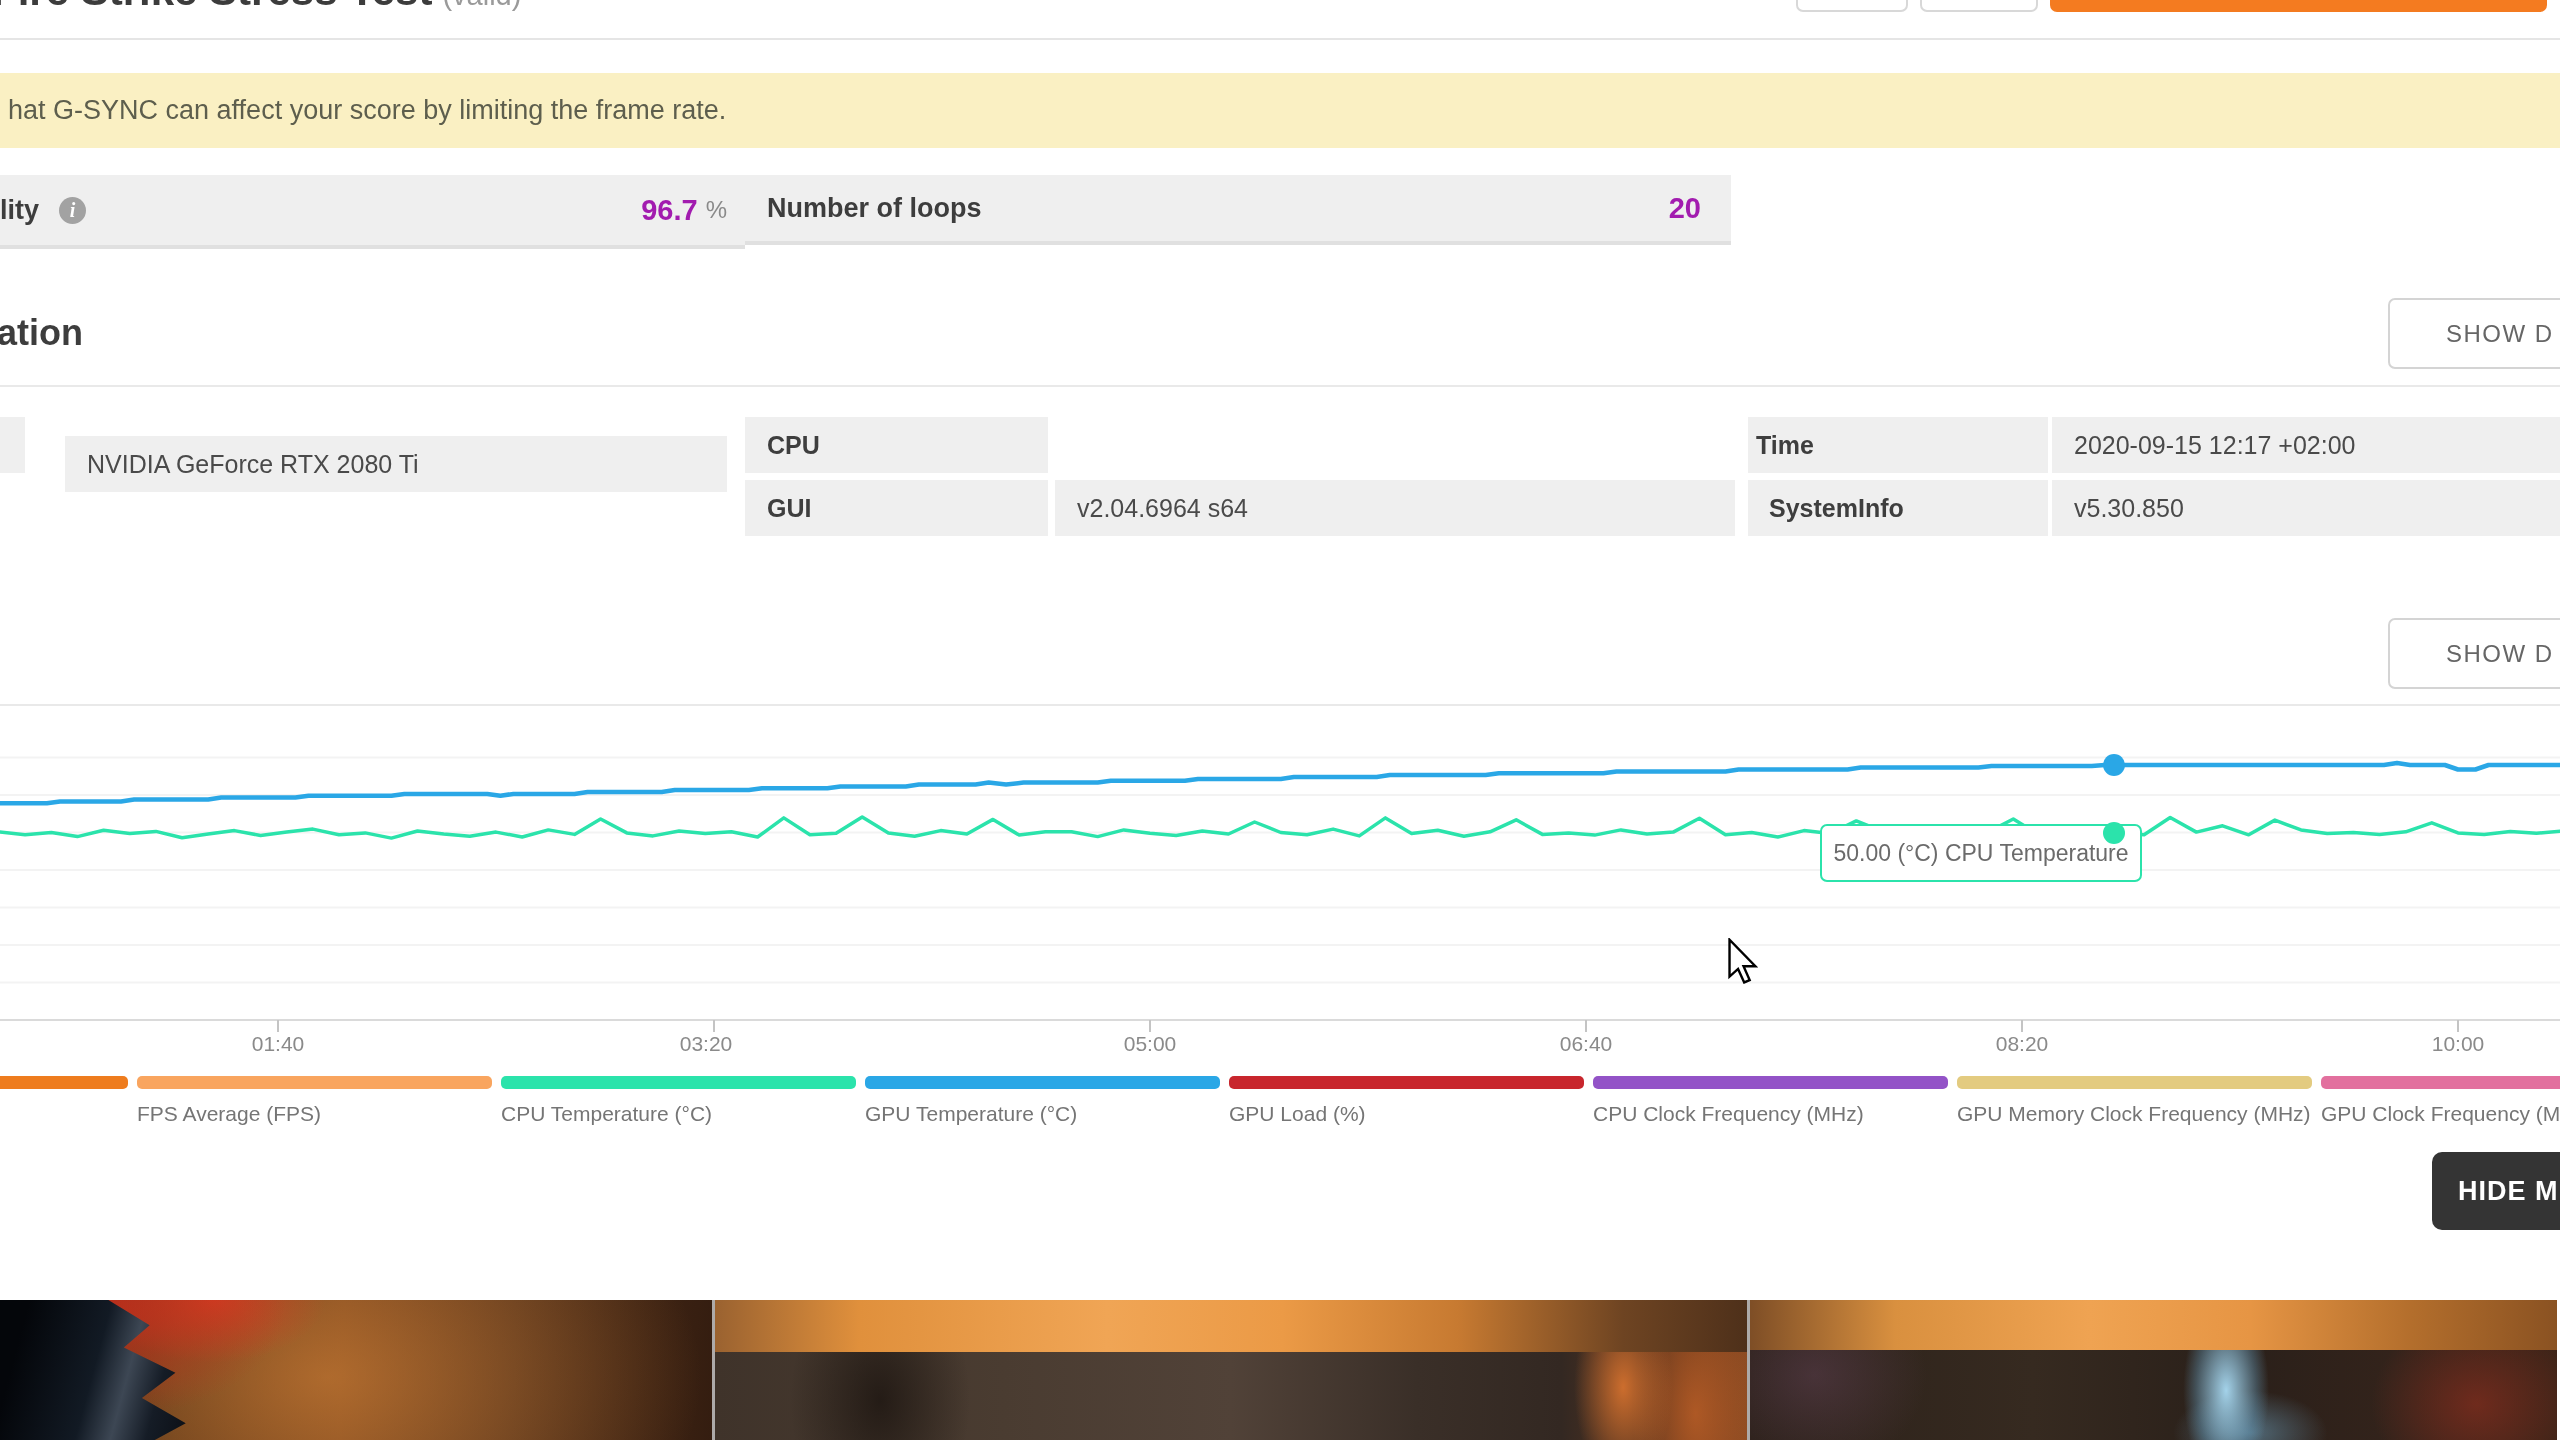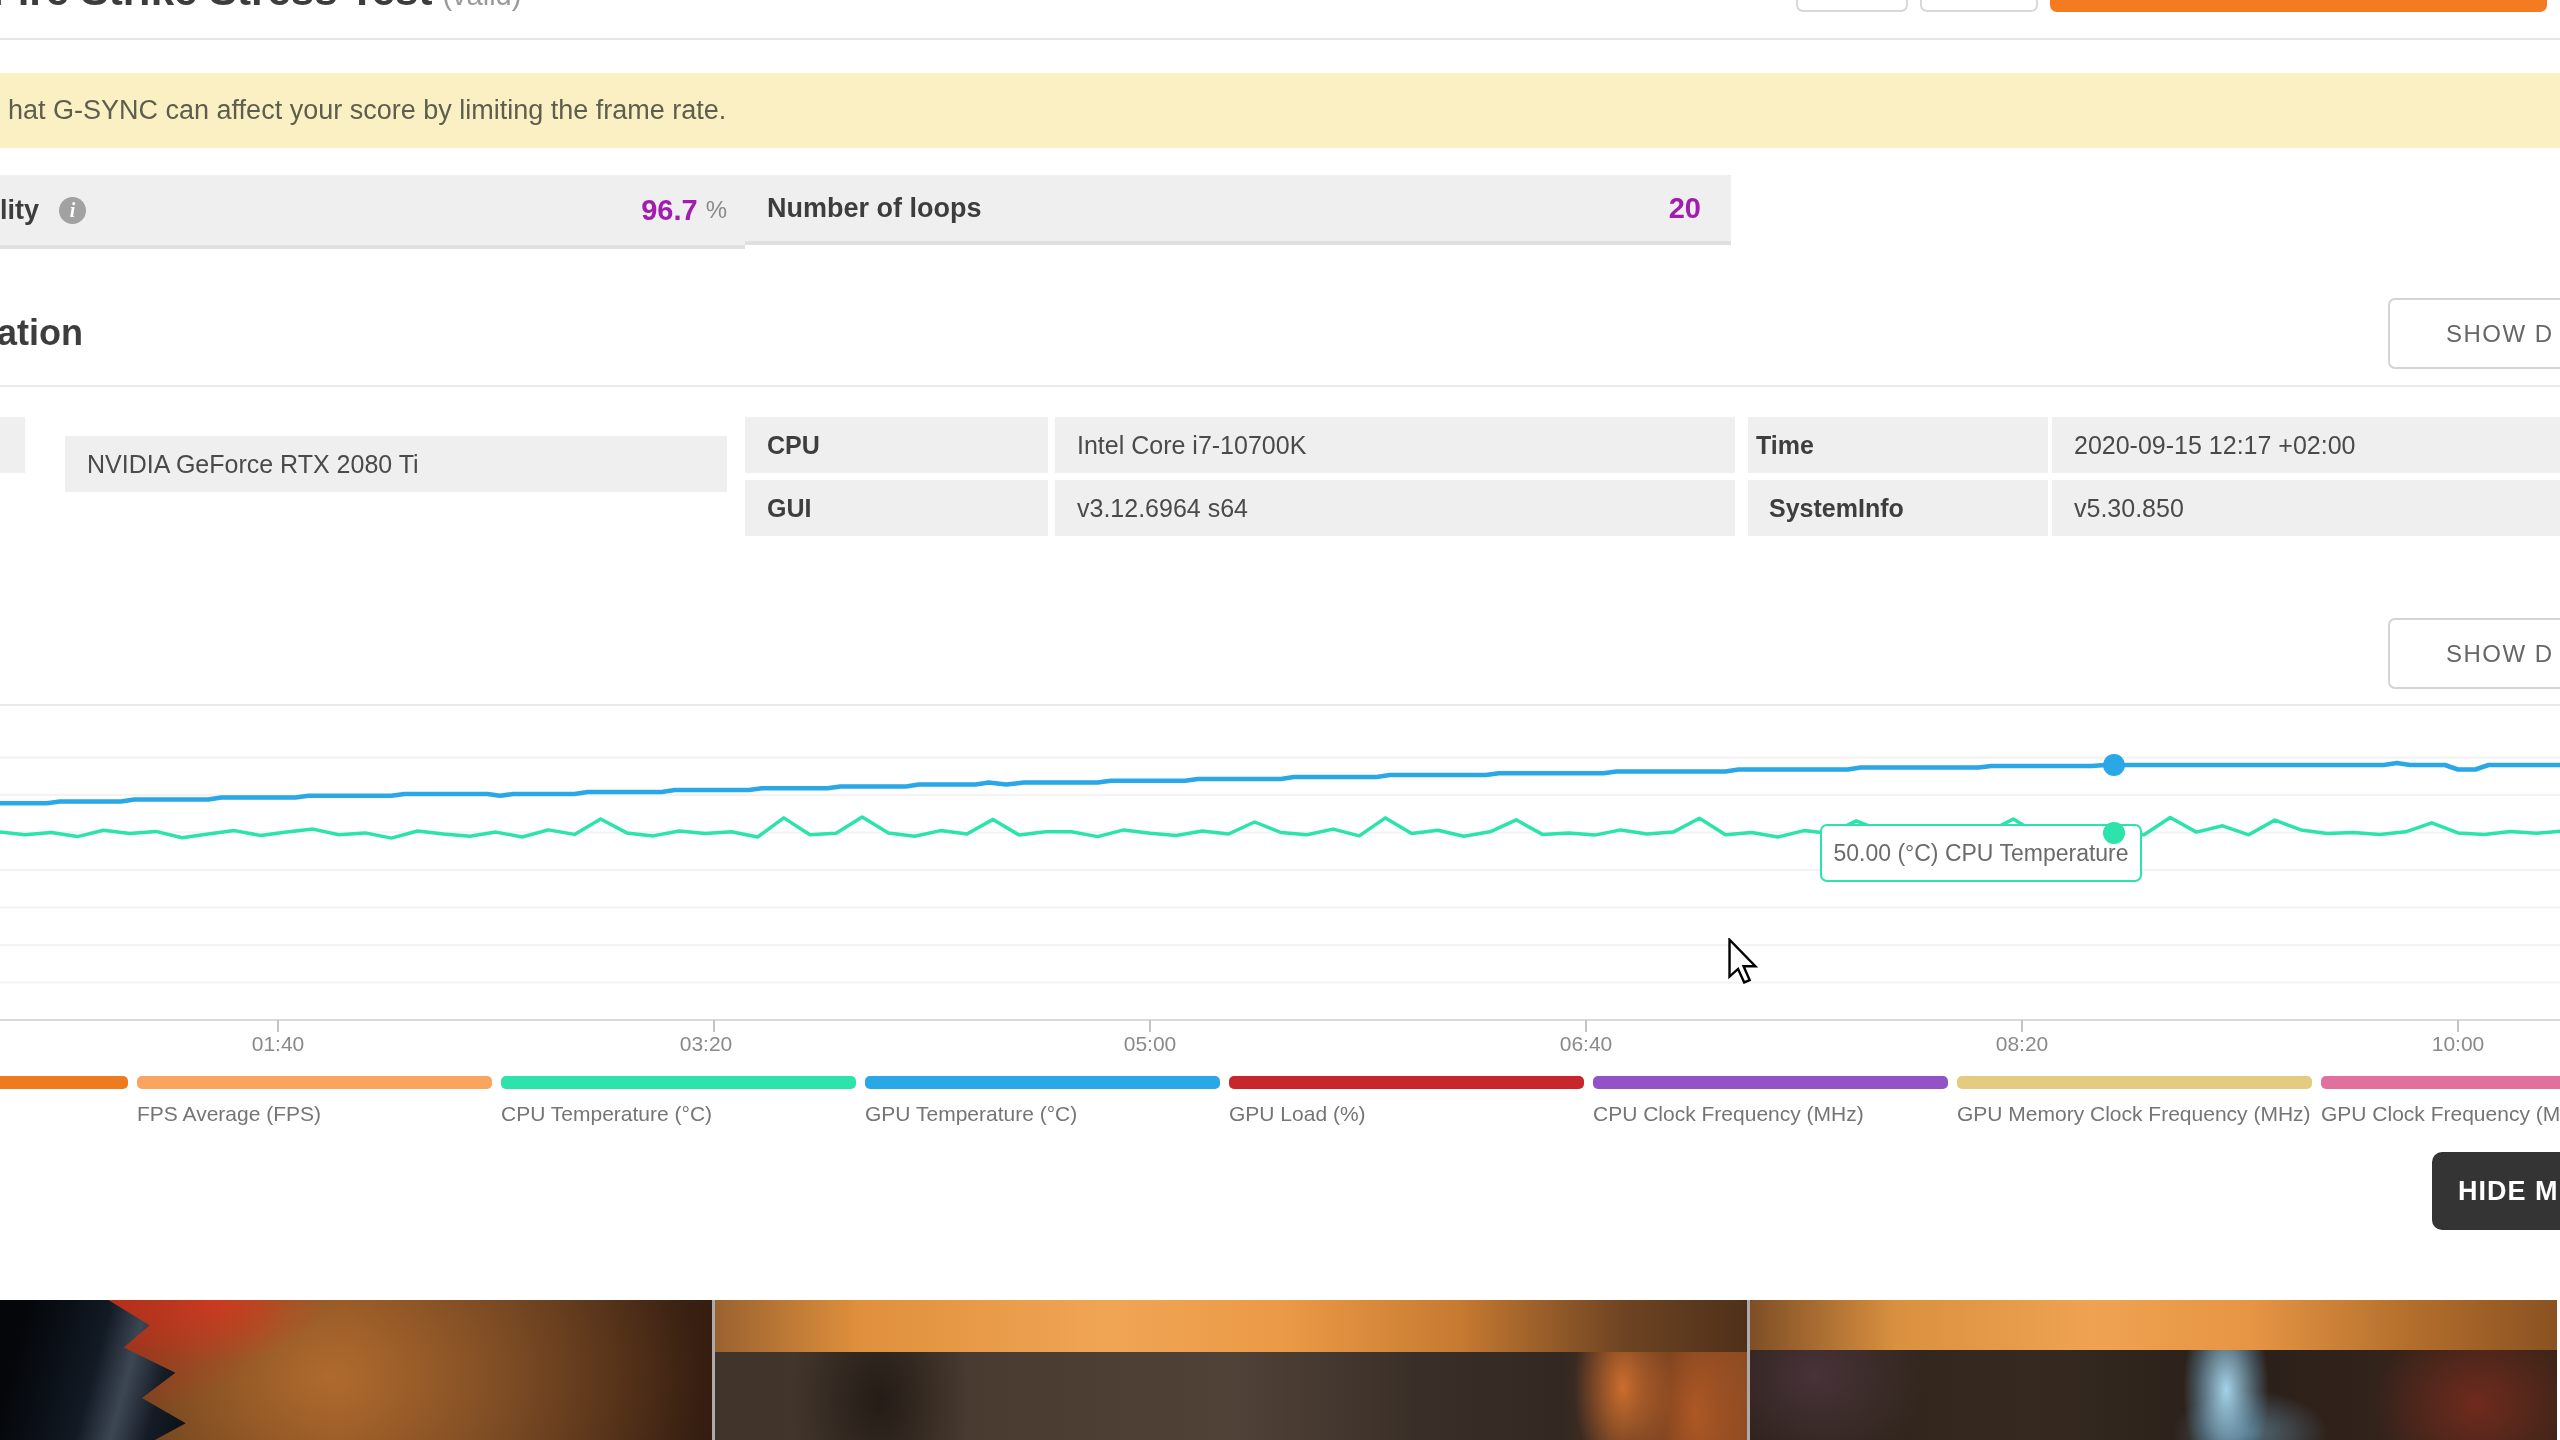--- a/index.html
+++ b/index.html
@@ -121,23 +121,22 @@
   </div>
 
   <div class="section-heading">ation</div>
   <div class="show-btn" style="top:298px;">SHOW D</div>
   <div class="rule" style="top:385px;"></div>
 
   <div class="cell stub" style="left:0;top:417px;width:25px;"></div>
   <div class="cell" style="left:65px;top:436px;width:662px;">NVIDIA GeForce RTX 2080 Ti</div>
 
   <div class="cell lab" style="left:745px;top:417px;width:303px;">CPU</div>
-  <div class="cell" style="left:1055px;top:417px;width:680px;">Intel Core i7-10700K</div>
   <div class="cell lab" style="left:745px;top:480px;width:303px;">GUI</div>
-  <div class="cell" style="left:1055px;top:480px;width:680px;">v3.12.6964 s64</div>
+  <div class="cell" style="left:1055px;top:480px;width:680px;">v2.04.6964 s64</div>
 
   <div class="cell lab" style="left:1748px;top:417px;width:300px;padding-left:8px;">Time</div>
   <div class="cell" style="left:2052px;top:417px;width:510px;">2020-09-15 12:17 +02:00</div>
   <div class="cell lab" style="left:1748px;top:480px;width:300px;padding-left:21px;">SystemInfo</div>
   <div class="cell" style="left:2052px;top:480px;width:510px;">v5.30.850</div>
 
   <div class="show-btn" style="top:618px;">SHOW D</div>
   <div class="rule" style="top:704px;"></div>
 
   <svg class="chart-svg" id="chart" width="2560" height="315" viewBox="0 705 2560 315">

